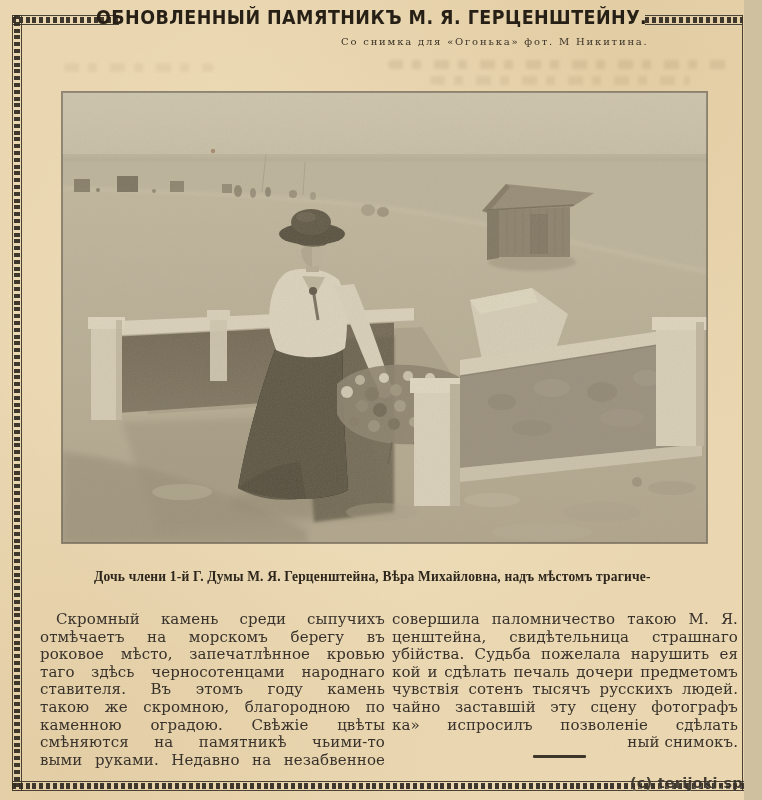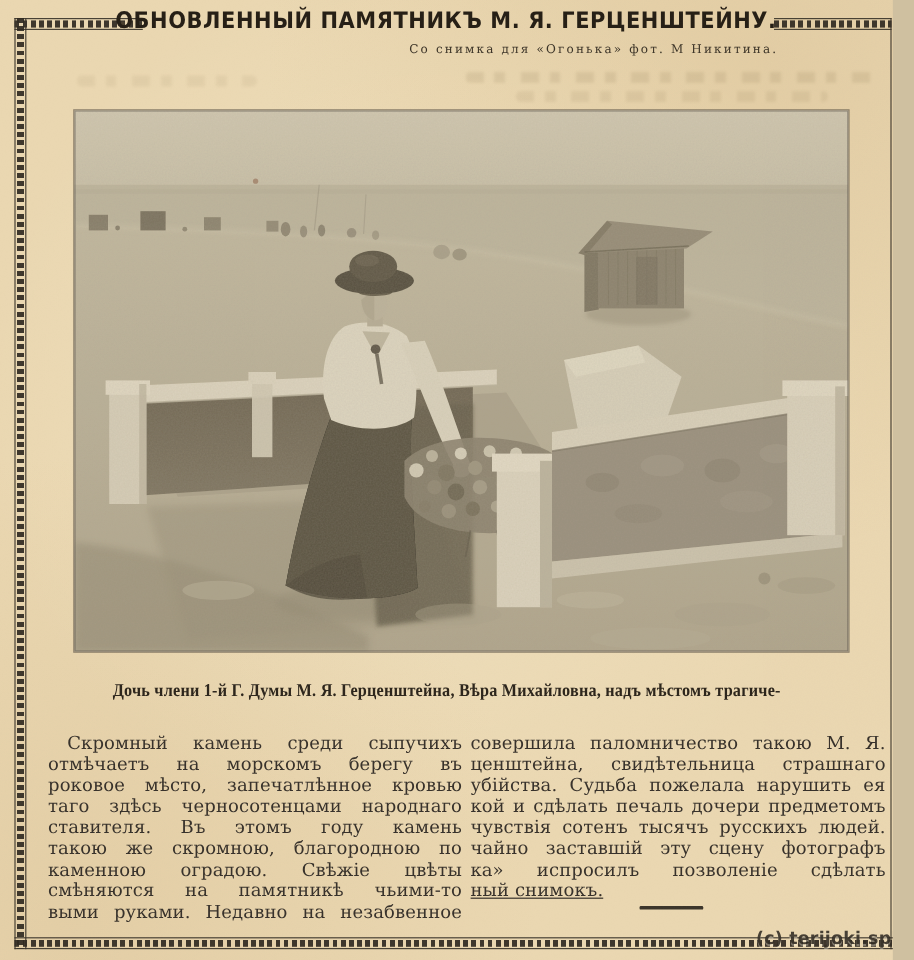--- a/index.html
+++ b/index.html
@@ -49,21 +49,21 @@
   .caption-line>span{display:inline-block;transform:scaleX(.90);letter-spacing:.2px;}
   .cap1{top:568px;}
   .cap2{top:588px;}
 
   .col{position:absolute;top:611px;font-size:15px;color:#36302a;}
   .col-left{left:40px;width:345px;}
   .col-right{left:392px;width:346px;}
   .jline{height:17.6px;line-height:17.4px;overflow:hidden;text-align:justify;letter-spacing:.1px;}
   .jline::after{content:"";display:inline-block;width:100%;}
   .jline.indent{text-indent:16px;}
-  .jline.plain{text-align:left;text-decoration:underline;}
+  .jline.plain{text-align:right;}
   .jline.plain::after{content:none;}
 
   .divider{position:absolute;left:533px;top:755px;width:53px;height:3px;background:#3a342a;border-radius:1px;}
 
   .watermark{position:absolute;left:630px;top:775px;z-index:5;
     font-family:"DejaVu Sans", sans-serif;font-weight:600;font-size:14.5px;letter-spacing:.2px;
     color:rgba(48,42,34,.88);text-shadow:0 1px 0 rgba(255,248,228,.35);white-space:nowrap;}
 
   .speck{position:absolute;border-radius:50%;}
   .speck1{left:211px;top:149px;width:4px;height:4px;background:rgba(128,72,48,.55);}

